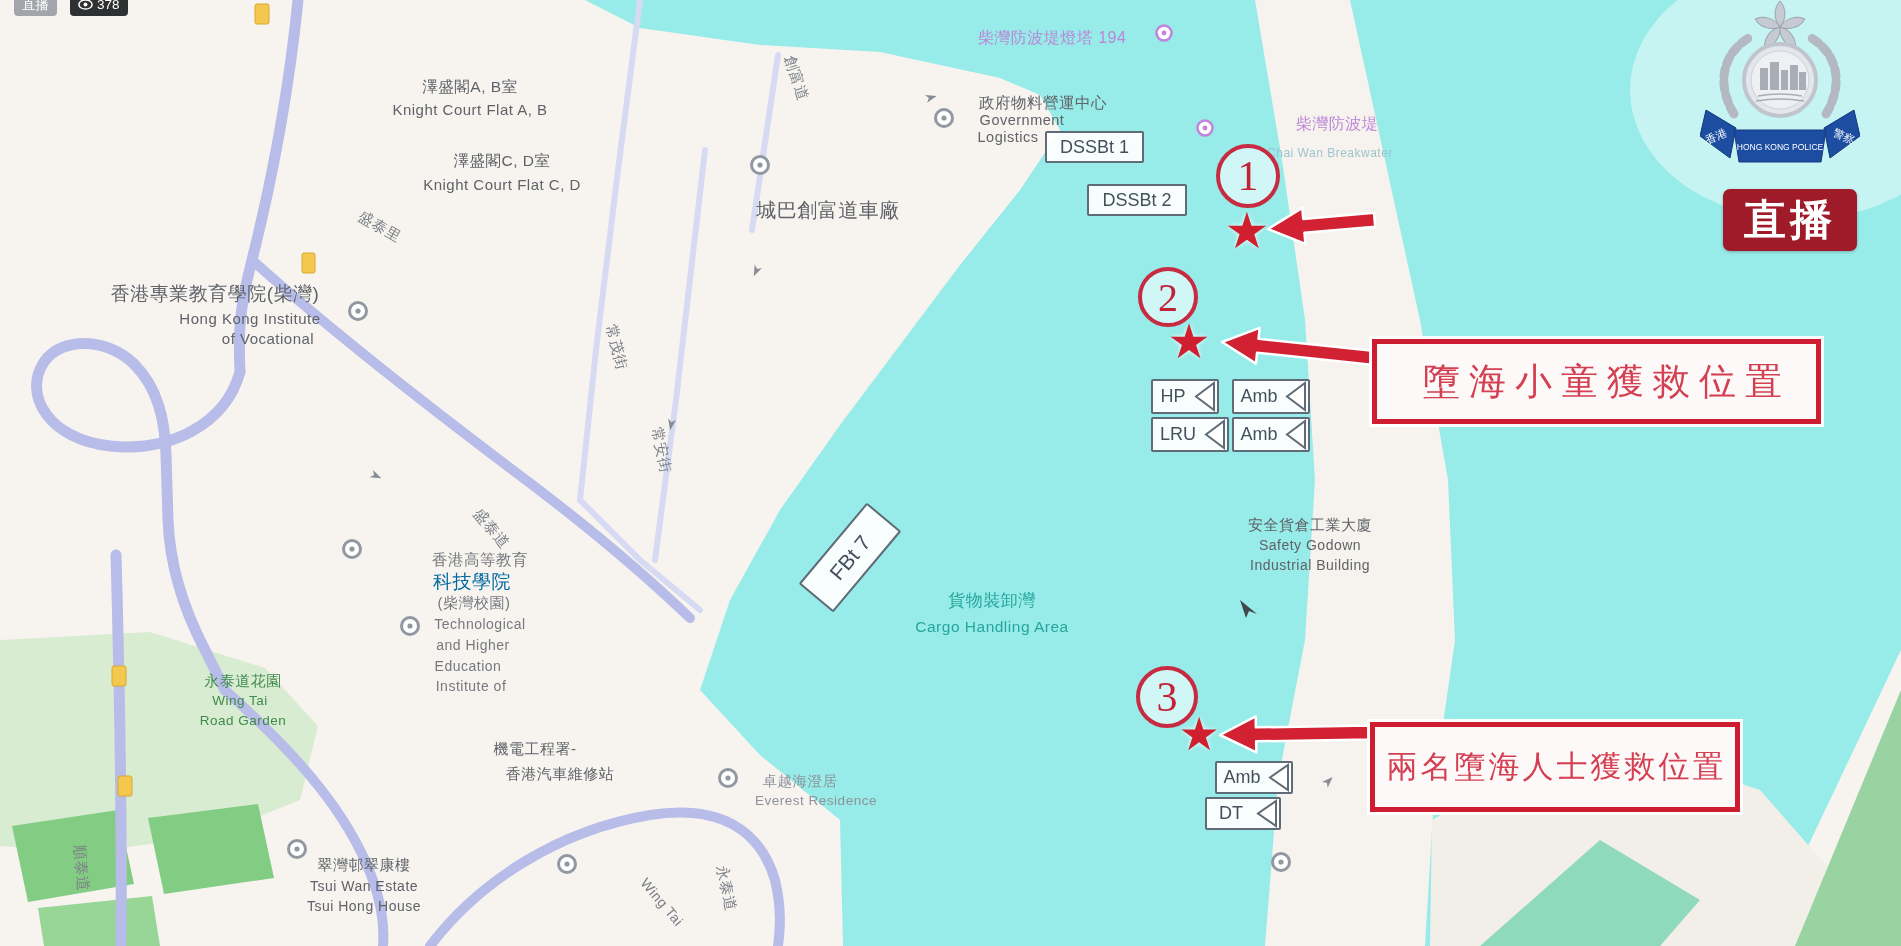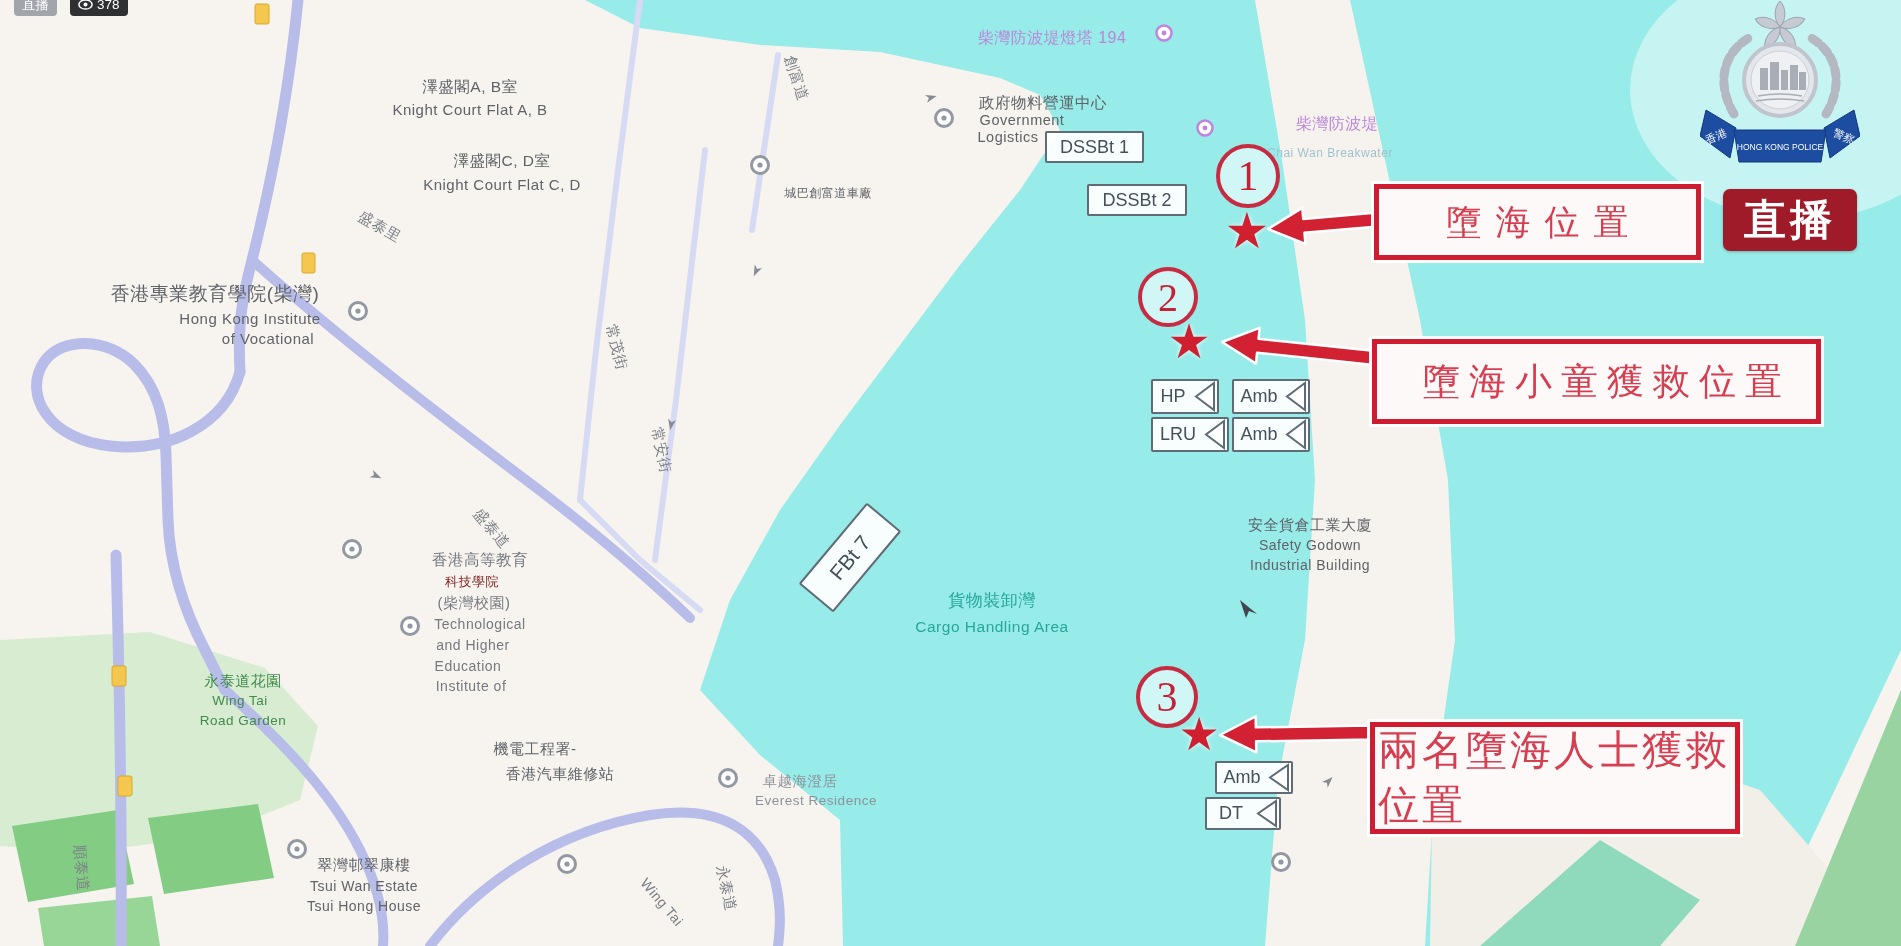--- a/index.html
+++ b/index.html
@@ -139,35 +139,35 @@
   <div class="ml" style="left:502px;top:184px;font-size:15px">Knight Court Flat C, D</div>
 
   <div class="ml" style="left:215px;top:293px;font-size:19px">香港專業教育學院(柴灣)</div>
   <div class="ml" style="left:250px;top:318px;font-size:15px">Hong Kong Institute</div>
   <div class="ml" style="left:268px;top:338px;font-size:15px">of Vocational</div>
 
   <div class="ml" style="left:1043px;top:103px;font-size:15.5px">政府物料營運中心</div>
   <div class="ml" style="left:1022px;top:120px;font-size:14.5px">Government</div>
   <div class="ml" style="left:1008px;top:137px;font-size:14.5px">Logistics</div>
 
-  <div class="ml" style="left:828px;top:193px;font-size:12px">城巴創富道車廠</div>
+  <div class="ml" style="left:828px;top:210px;font-size:20px">城巴創富道車廠</div>
 
   <div class="ml" style="left:1052px;top:38px;font-size:16px;color:#bb86d8">柴灣防波堤燈塔 194</div>
   <div class="ml" style="left:1337px;top:124px;font-size:16px;color:#bb86d8">柴灣防波堤</div>
   <div class="ml" style="left:1330px;top:153px;font-size:12px;color:#9fc3ce">Chai Wan Breakwater</div>
 
   <div class="ml" style="left:992px;top:600px;font-size:17px;color:#27a79b">貨物裝卸灣</div>
   <div class="ml" style="left:992px;top:627px;font-size:15.5px;color:#27a79b">Cargo Handling Area</div>
 
   <div class="ml" style="left:1310px;top:524px;font-size:15px">安全貨倉工業大廈</div>
   <div class="ml" style="left:1310px;top:545px;font-size:14px">Safety Godown</div>
   <div class="ml" style="left:1310px;top:565px;font-size:14px">Industrial Building</div>
 
   <div class="ml" style="left:480px;top:560px;font-size:15.5px;color:#75797f">香港高等教育</div>
-  <div class="ml" style="left:472px;top:581px;font-size:13px;color:#7f1d1d">科技學院</div>
+  <div class="ml" style="left:472px;top:581px;font-size:19px;color:#0369a1">科技學院</div>
   <div class="ml" style="left:474px;top:602px;font-size:15px;color:#75797f">(柴灣校園)</div>
   <div class="ml" style="left:480px;top:624px;font-size:14px;color:#75797f">Technological</div>
   <div class="ml" style="left:473px;top:645px;font-size:14px;color:#75797f">and Higher</div>
   <div class="ml" style="left:468px;top:666px;font-size:14px;color:#75797f">Education</div>
   <div class="ml" style="left:471px;top:686px;font-size:14px;color:#75797f">Institute of</div>
 
   <div class="ml" style="left:535px;top:748px;font-size:15px">機電工程署-</div>
   <div class="ml" style="left:560px;top:773px;font-size:15px">香港汽車維修站</div>
 
   <div class="ml" style="left:800px;top:781px;font-size:14.5px;color:#8d929a">卓越海澄居</div>
@@ -254,23 +254,22 @@
       <span>2</span>
     </div>
   <div class="marker" style="left:1136px;top:666px;width:62px;height:62px;font-size:42px">
       <span>3</span>
     </div>
 
   <div class="star" style="left:1247px;top:232px;font-size:50px">★</div>
   <div class="star" style="left:1189px;top:343px;font-size:48px">★</div>
   <div class="star" style="left:1199px;top:735px;font-size:46px">★</div>
 
-  <div class="callout" style="left:1374px;top:184px;width:327px;height:76px;font-size:35px;letter-spacing:14px;padding-left:14px">墮海位置</div>
   <div class="callout" style="left:1372px;top:339px;width:449px;height:85px;font-size:37px;letter-spacing:9px;padding-left:21px">墮海小童獲救位置</div>
-  <div class="callout" style="left:1370px;top:722px;width:370px;height:112px;font-size:41px;letter-spacing:3px;padding-left:3px">兩名墮海人士獲救位置</div>
+  <div class="callout" style="left:1370px;top:722px;width:370px;height:90px;font-size:31px;letter-spacing:3px;padding-left:3px">兩名墮海人士獲救位置</div>
 
   <div class="chip" style="left:14px;background:rgba(150,154,160,.88)">
     <span>直播</span>
   </div>
   <div class="chip" style="left:70px;background:rgba(28,30,33,.92)">
     <svg width="15" height="11" viewBox="0 0 15 11">
       <ellipse cx="7.5" cy="5.5" rx="6.6" ry="4.6" fill="none" stroke="#fff" stroke-width="1.5"></ellipse>
       <circle cx="7.5" cy="5.5" r="2" fill="#fff"></circle>
     </svg>
     <span>378</span>

